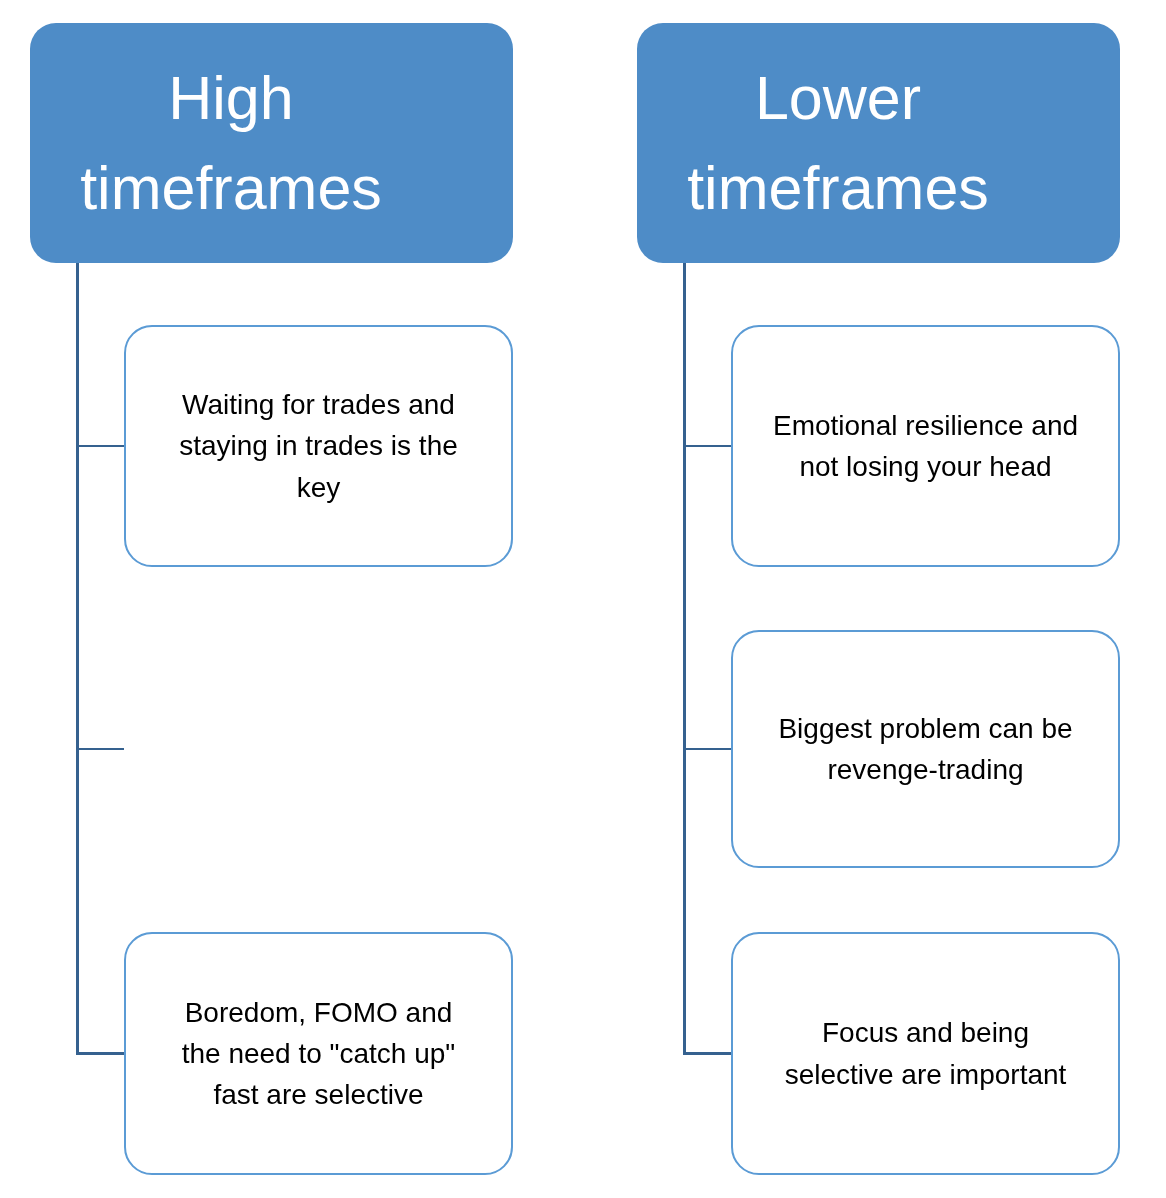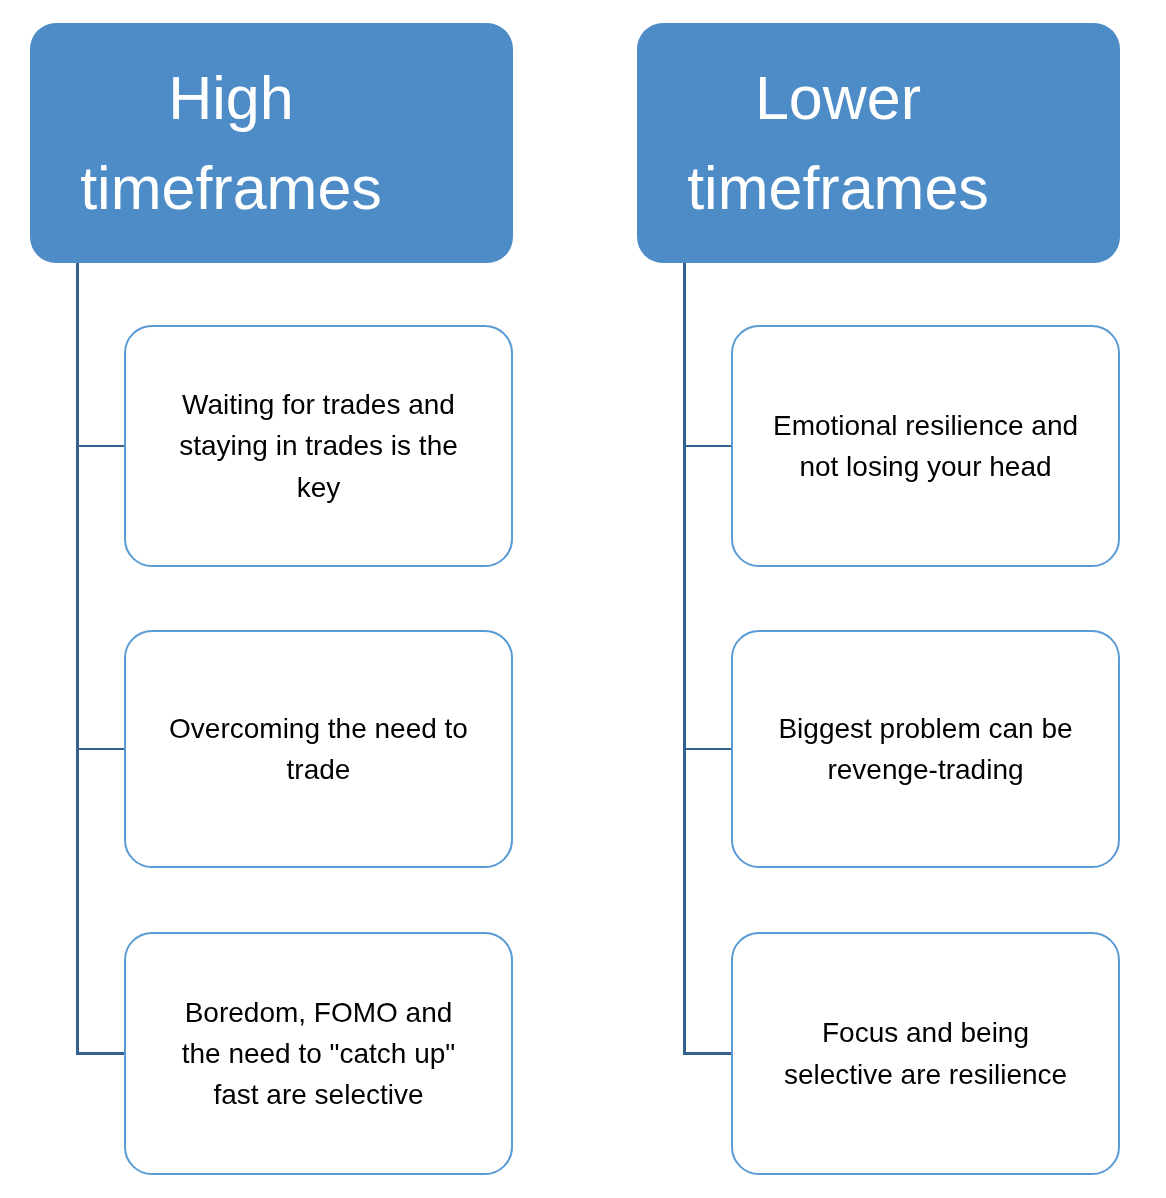--- a/index.html
+++ b/index.html
@@ -97,38 +97,35 @@
     <span class="label">High timeframes</span>
   </div>
   <div class="trunk" id="col1-trunk"></div>
   <div class="branch c1 r1"></div>
   <div class="branch c1 r2"></div>
   <div class="branch c1 r3"></div>
 
   <div class="item-box c1 r1">
     <span>Waiting for trades and staying in trades is the key</span>
   </div>
-  <div class="item-box c1 r2">
-    <span>Overcoming the need to trade</span>
-  </div>
   <div class="item-box c1 r3">
     <span>Boredom, FOMO and the need to "catch up" fast are selective</span>
   </div>
 
   <div class="header-box" id="col2-header">
     <span class="label">Lower timeframes</span>
   </div>
   <div class="trunk" id="col2-trunk"></div>
   <div class="branch c2 r1"></div>
   <div class="branch c2 r2"></div>
   <div class="branch c2 r3"></div>
 
   <div class="item-box c2 r2">
     <span>Biggest problem can be revenge-trading</span>
   </div>
   <div class="item-box c2 r1">
     <span>Emotional resilience and not losing your head</span>
   </div>
   <div class="item-box c2 r3">
-    <span>Focus and being selective are resilience</span>
+    <span>Focus and being selective are important</span>
   </div>
 
 </div>
 
 </body></html>

